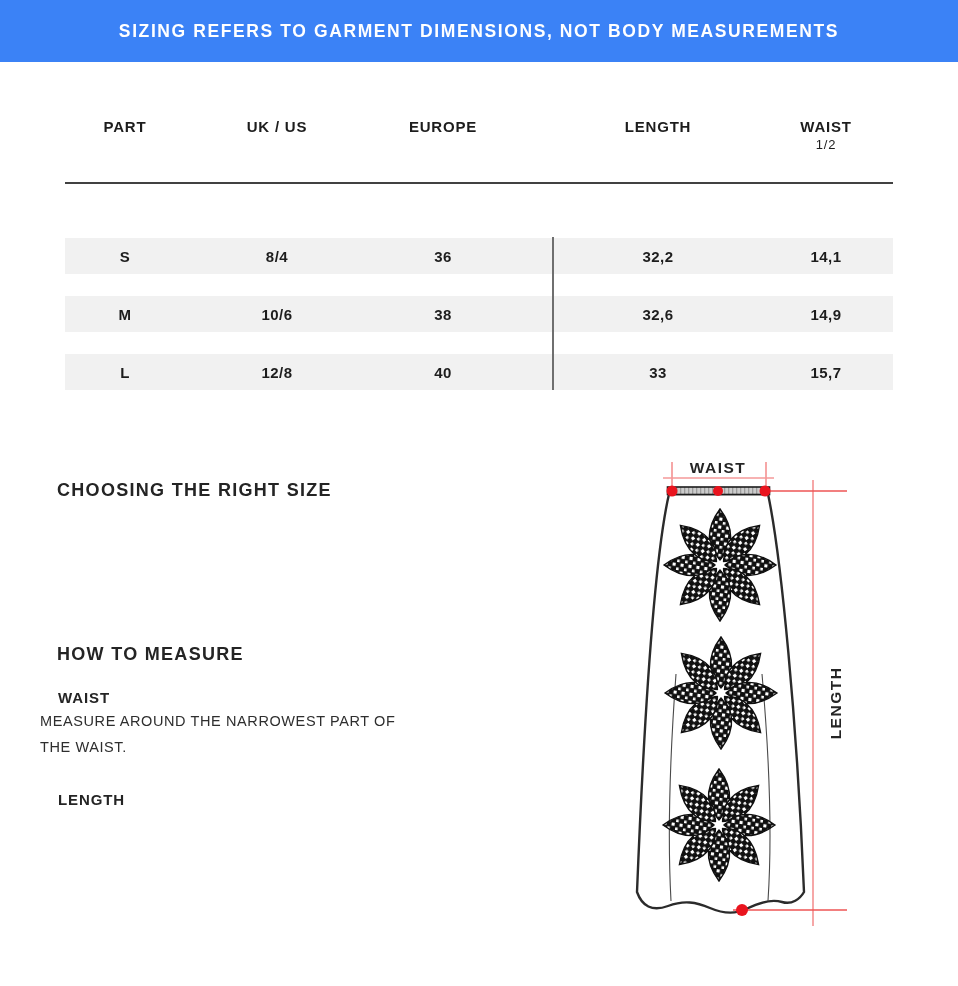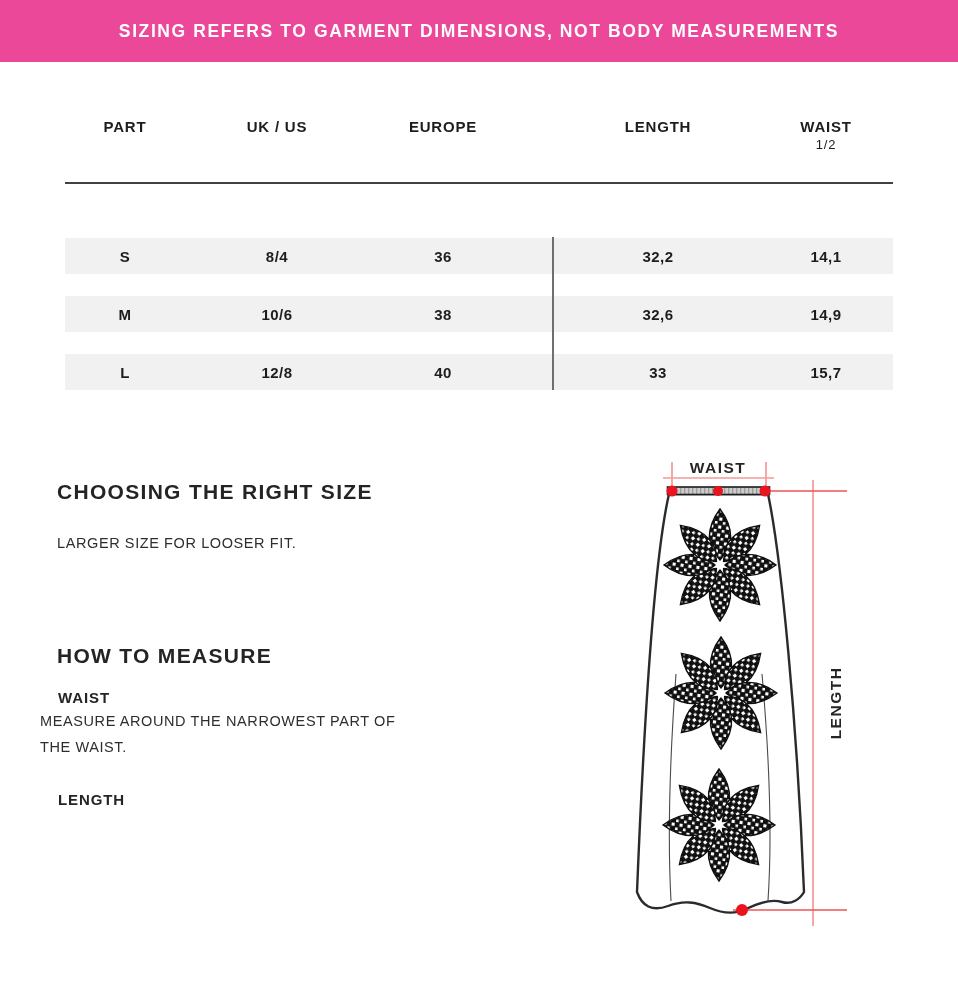--- a/index.html
+++ b/index.html
@@ -4,21 +4,21 @@
 <style>
   html,body{margin:0;padding:0;}
   body{
     width:958px;height:986px;position:relative;overflow:hidden;
     background:#ffffff;color:#262626;
     font-family:"Liberation Sans", sans-serif;
   }
   
   .banner{
     position:absolute;left:0;top:0;width:958px;height:62px;
-    background:#ec4899;display:flex;align-items:center;justify-content:center;
+    background:#3b82f6;display:flex;align-items:center;justify-content:center;
   }
   .banner span{
     color:#ffffff;font-weight:bold;font-size:17.5px;letter-spacing:1.6px;white-space:nowrap;
   }
   
   .thead{position:absolute;left:65px;top:118px;width:828px;height:40px;}
   .th{
     position:absolute;top:0;transform:translateX(-50%);
     font-weight:bold;font-size:15px;letter-spacing:0.8px;white-space:nowrap;color:#1d1d1d;
   }
@@ -37,21 +37,21 @@
     font-weight:bold;font-size:15px;letter-spacing:0.5px;white-space:nowrap;color:#1d1d1d;
   }
   .row-s{top:238px;} .row-m{top:296px;} .row-l{top:354px;}
   .c1{left:60px;} .c2{left:212px;} .c3{left:378px;} .c4{left:593px;} .c5{left:761px;}
   .col-divider{
     position:absolute;left:552px;top:237px;width:2px;height:153px;background:#6f6f6f;
   }
   
   .sec-title{
     position:absolute;left:57px;
-    font-weight:bold;font-size:21px;letter-spacing:1.3px;color:#242424;white-space:nowrap;
+    font-weight:bold;font-size:18px;letter-spacing:1.3px;color:#242424;white-space:nowrap;
   }
   .choosing-title{top:480px;}
   .howto-title{top:644px;}
   .body-lines{position:absolute;left:57px;}
   .body-lines div{
     font-size:14.5px;letter-spacing:0.6px;line-height:25.5px;color:#2e2e2e;white-space:nowrap;
   }
   .choosing-body{top:531px;}
   .m-label{
     position:absolute;left:58px;
@@ -103,21 +103,20 @@
   <span class="cell c1">L</span>
   <span class="cell c2">12/8</span>
   <span class="cell c3">40</span>
   <span class="cell c4">33</span>
   <span class="cell c5">15,7</span>
 </div>
 <div class="col-divider"></div>
 
 <div class="sec-title choosing-title">CHOOSING THE RIGHT SIZE</div>
 <div class="body-lines choosing-body">
-  <div>LARGER SIZE FOR LOOSER FIT.</div>
 </div>
 
 <div class="sec-title howto-title">HOW TO MEASURE</div>
 
 <div class="m-label waist-label">WAIST</div>
 <div class="body-lines waist-body">
   <div>MEASURE AROUND THE NARROWEST PART OF</div>
   <div>THE WAIST.</div>
 </div>
 

